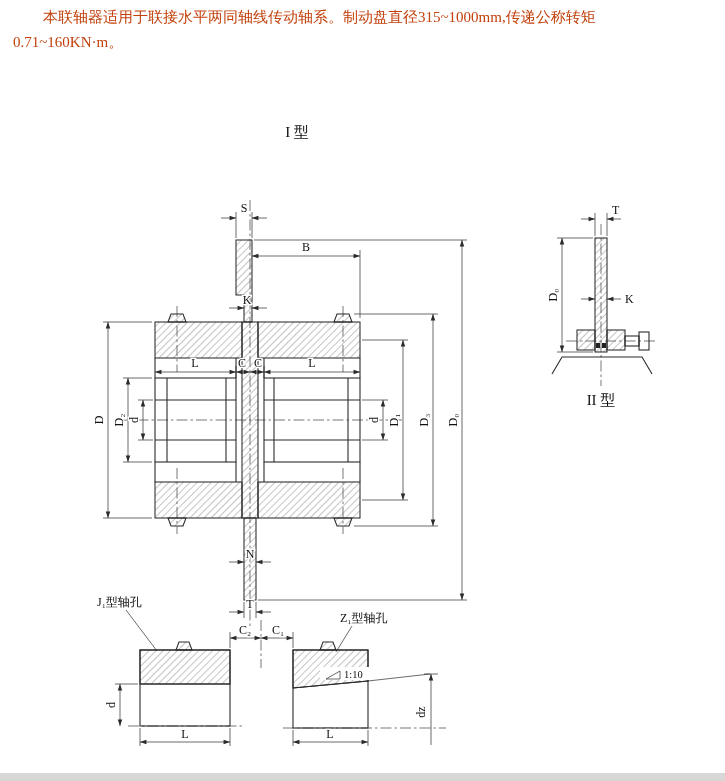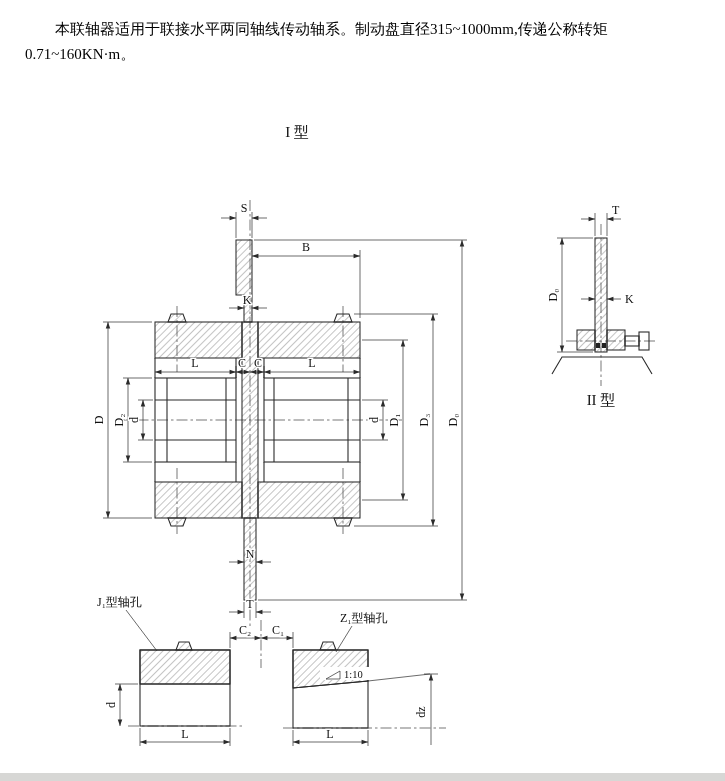--- a/index.html
+++ b/index.html
@@ -1,19 +1,19 @@
 <!DOCTYPE html>
 <html><head>
 <meta charset="utf-8">
 <style>
   html,body{margin:0;padding:0;}
   body{width:725px;height:781px;background:#fff;position:relative;overflow:hidden;}
   #intro{position:absolute;left:13px;top:5px;width:620px;
-         font:15px/1.65 "Liberation Serif","DejaVu Serif",serif;color:#000000;
-         text-indent:2em;margin:12px;}
+         font:15px/1.65 "Liberation Serif","DejaVu Serif",serif;color:#c2410c;
+         text-indent:2em;margin:0;}
   svg{position:absolute;left:0;top:0;}
   .ol{stroke:#2b2b2b;stroke-width:1.1;fill:none;}
   .hp{stroke:#2b2b2b;stroke-width:1.05;}
   .dim{stroke:#2b2b2b;stroke-width:0.7;fill:none;}
   .cl{stroke:#3c3c3c;stroke-width:0.7;stroke-dasharray:11 3 2.5 3;fill:none;}
   .dt{font:12px "Liberation Serif","DejaVu Serif","DejaVu Sans",serif;fill:#101010;
       paint-order:stroke;stroke:#ffffff;stroke-width:2.5px;}
   .cap{font:15px "Liberation Serif","DejaVu Serif","DejaVu Sans",serif;fill:#101010;
       paint-order:stroke;stroke:#ffffff;stroke-width:2.5px;}
   .sm{font:12px "Liberation Serif","DejaVu Serif","DejaVu Sans",serif;fill:#101010;

